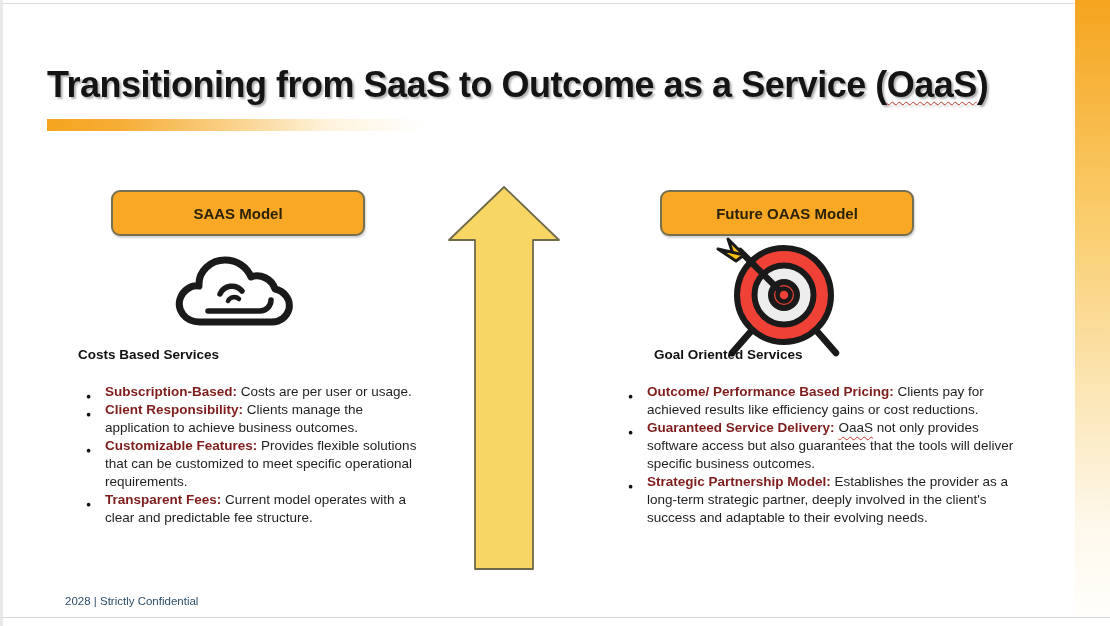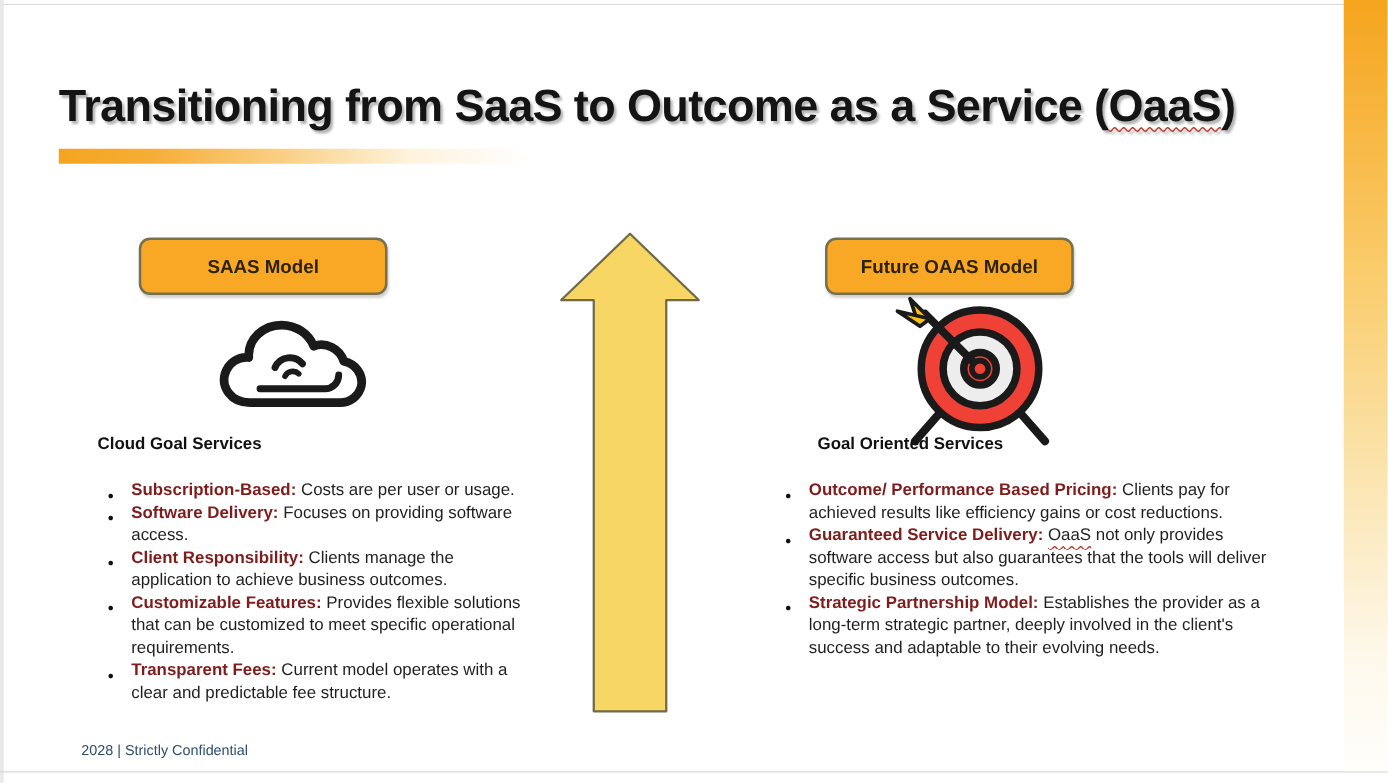--- a/index.html
+++ b/index.html
@@ -31,21 +31,21 @@
     text-decoration-color:var(--spellcheck-red,#C0392B);
     text-decoration-thickness:1px;text-underline-offset:4px;
   }
   .title-bar{
     position:absolute;left:47px;top:119px;width:485px;height:12px;
     background:linear-gradient(90deg,var(--accent-orange,#F5A41E) 0%,#F6AD36 15%,#FAD189 38%,#FEF3DC 58%,#ffffff 78%);
   }
 
   
   .model-box{
-    position:absolute;top:190px;width:199px;height:46px;box-sizing:border-box;
+    position:absolute;top:190px;width:254px;height:46px;box-sizing:border-box;
     background:var(--box-fill,#F9A826);border:2px solid var(--box-border,#75704f);border-radius:9px;
     display:flex;align-items:center;justify-content:center;
     font-size:15px;font-weight:bold;color:#2b2208;
     box-shadow:1px 2px 2px rgba(0,0,0,0.18);
   }
   .box-left{left:111px;}
   .box-right{left:660px;}
 
   
   .cloud-wrap{position:absolute;left:170px;top:243px;width:134px;height:94px;}
@@ -92,24 +92,23 @@
 
   <div class="cloud-wrap">
     <svg width="134" height="94" viewBox="0 0 134 94">
       <path d="M 30,79 C 14,79 7,66 10,56 C 13,47 21,42 29,43 C 28,28 41,17 55,17 C 67,17 77,24 81,34 C 90,30 102,36 105,46 C 114,48 121,56 119,66 C 117,74 110,79 102,79 Z" fill="#ffffff" stroke="#1a1a1a" stroke-width="7" stroke-linejoin="round"></path>
       <path d="M 50,51 A 13,13 0 0 1 72,48" fill="none" stroke="#1a1a1a" stroke-width="5.5" stroke-linecap="round"></path>
       <path d="M 58,58 A 7,7 0 0 1 69,56" fill="none" stroke="#1a1a1a" stroke-width="4.5" stroke-linecap="round"></path>
       <path d="M 38,68 L 90,68 A 11,11 0 0 0 101,57" fill="none" stroke="#1a1a1a" stroke-width="5.5" stroke-linecap="round"></path>
     </svg>
   </div>
 
-  <div class="col-header hdr-left">Cloud Goal Services</div>
+  <div class="col-header hdr-left">Costs Based Services</div>
   <ul class="bullets list-left">
       <li><span class="b-label">Subscription-Based:</span> Costs are per user or usage.</li>
-      <li><span class="b-label">Software Delivery:</span> Focuses on providing software access.</li>
       <li><span class="b-label">Client Responsibility:</span> Clients manage the application to achieve business outcomes.</li>
       <li><span class="b-label">Customizable Features:</span> Provides flexible solutions that can be customized to meet specific operational requirements.</li>
       <li><span class="b-label">Transparent Fees:</span> Current model operates with a clear and predictable fee structure.</li>
     </ul>
 
   <div class="arrow-wrap">
     <svg width="114" height="386" viewBox="0 0 114 386">
       <polygon points="57,2 112,55 86,55 86,384 28,384 28,55 2,55" fill="#F8D664" stroke="#6f6a4a" stroke-width="1.8" stroke-linejoin="round"></polygon>
     </svg>
   </div>

